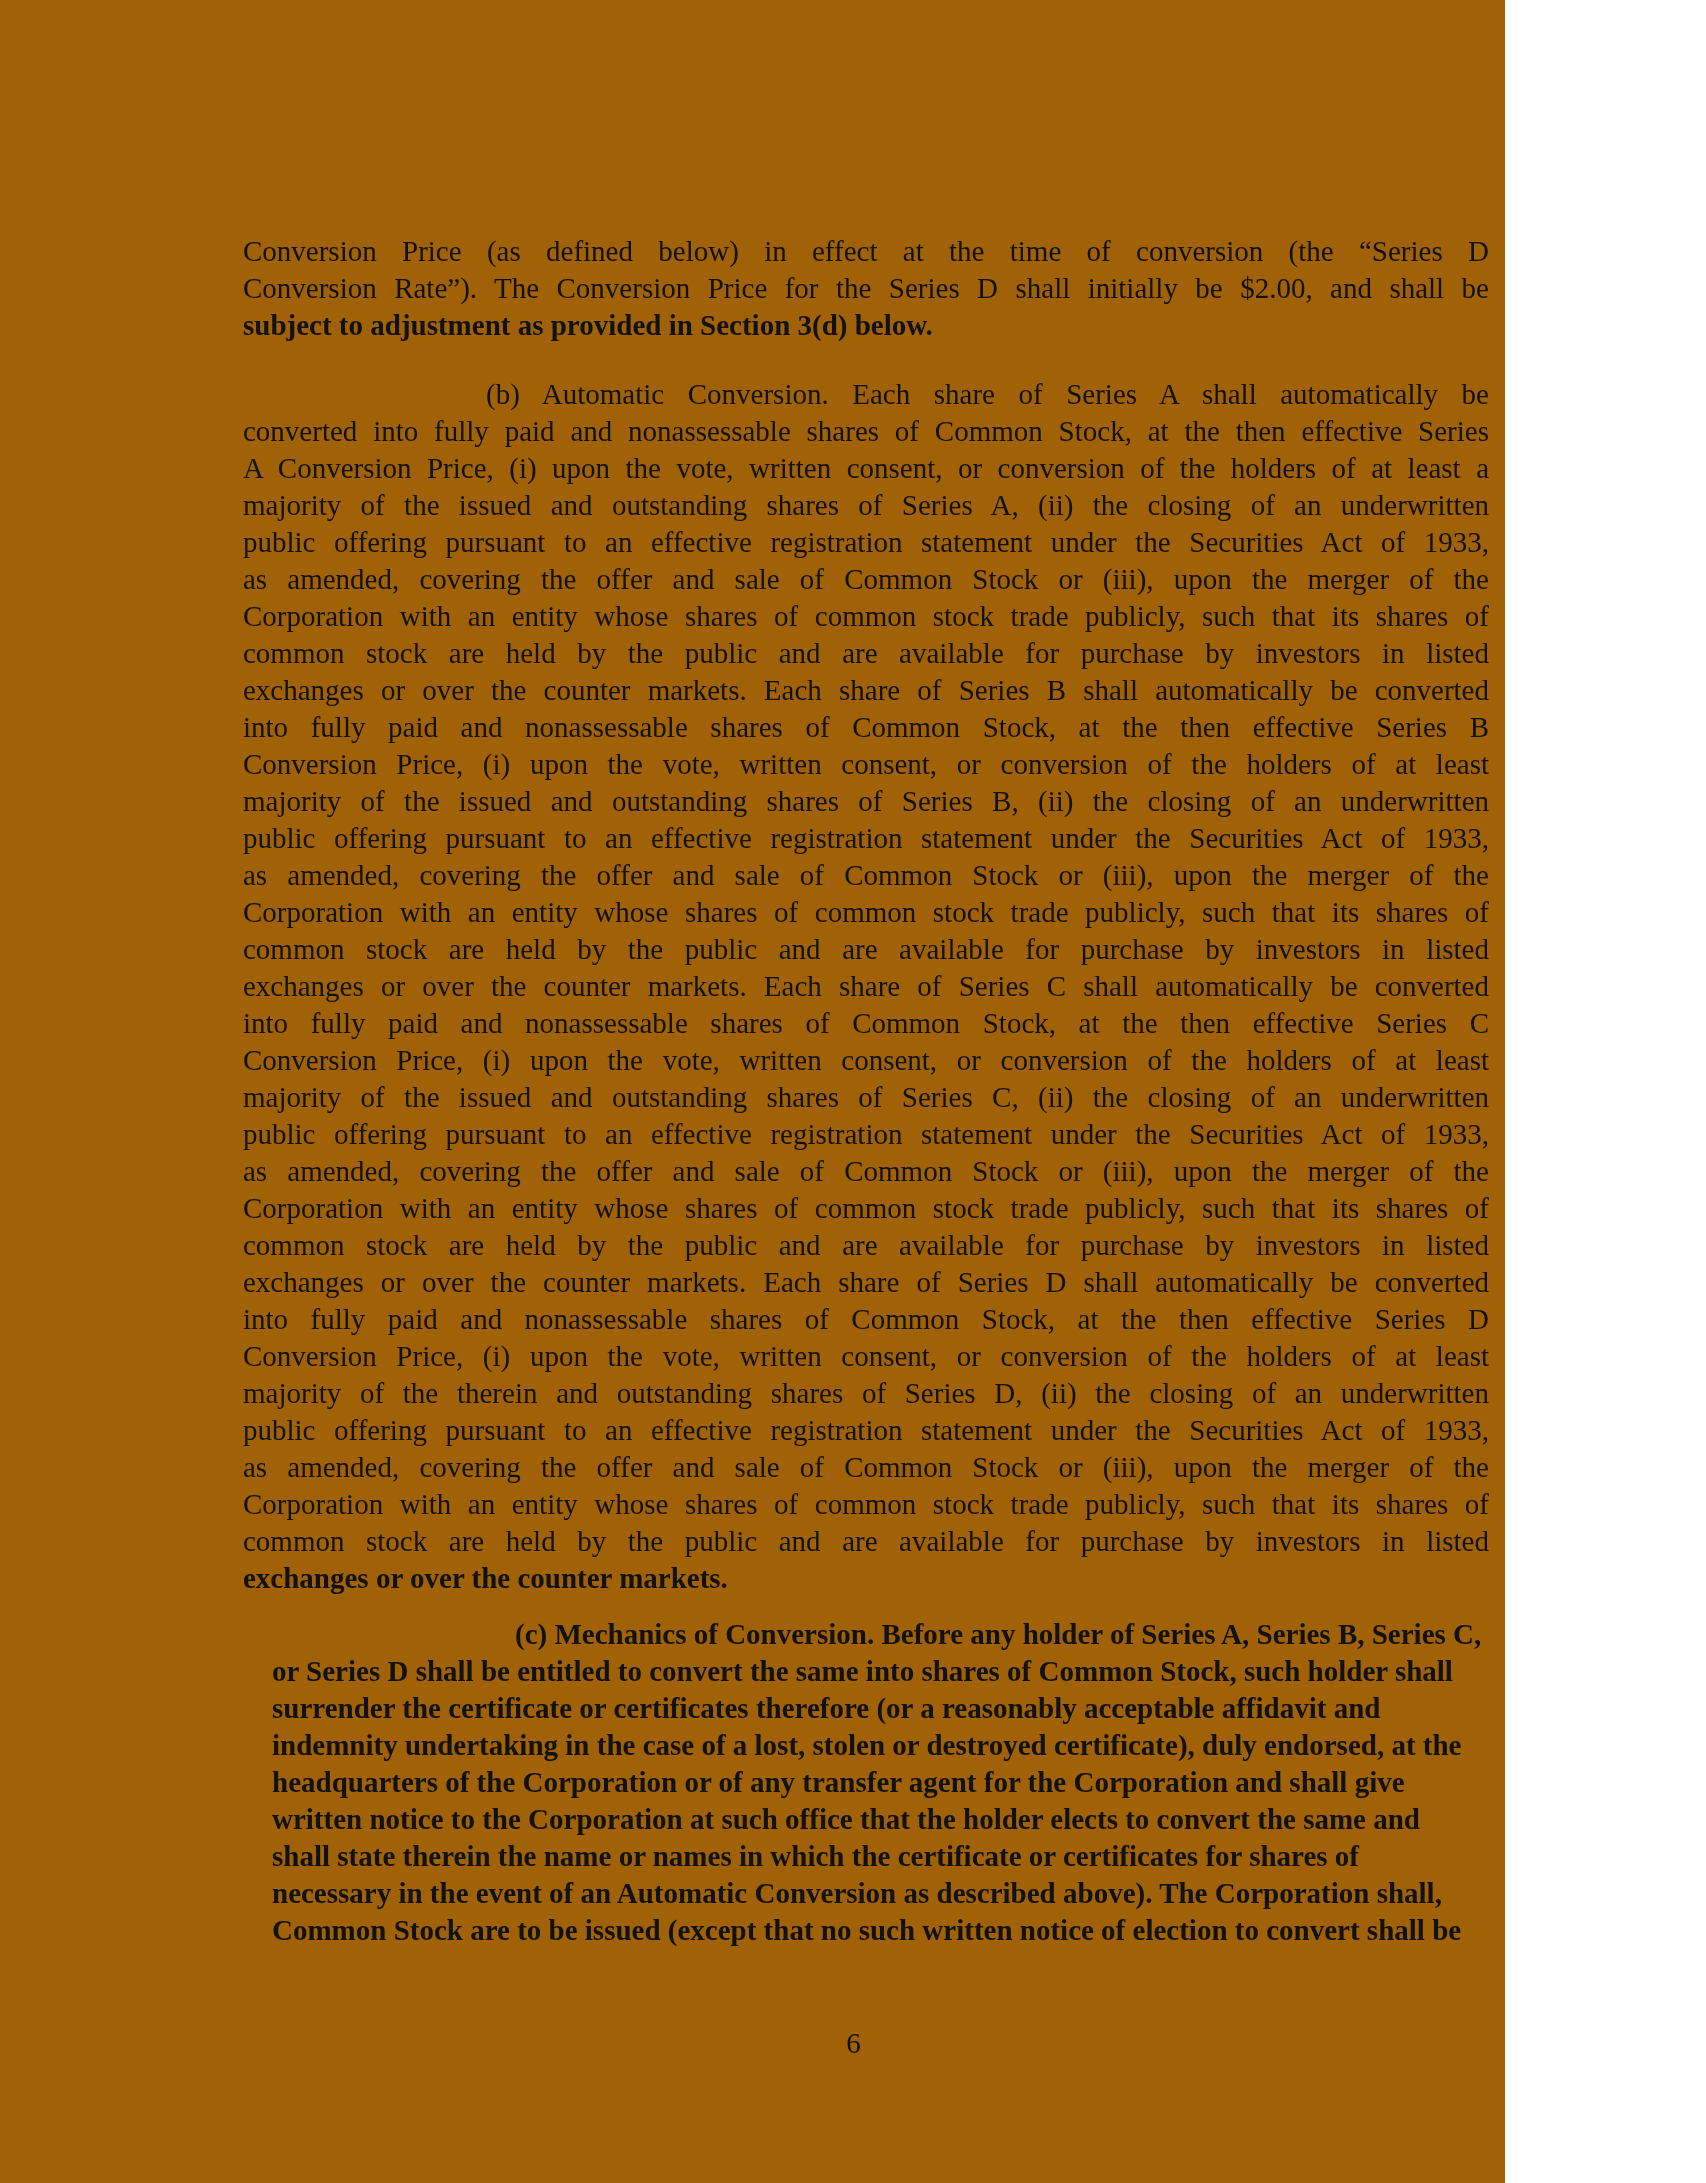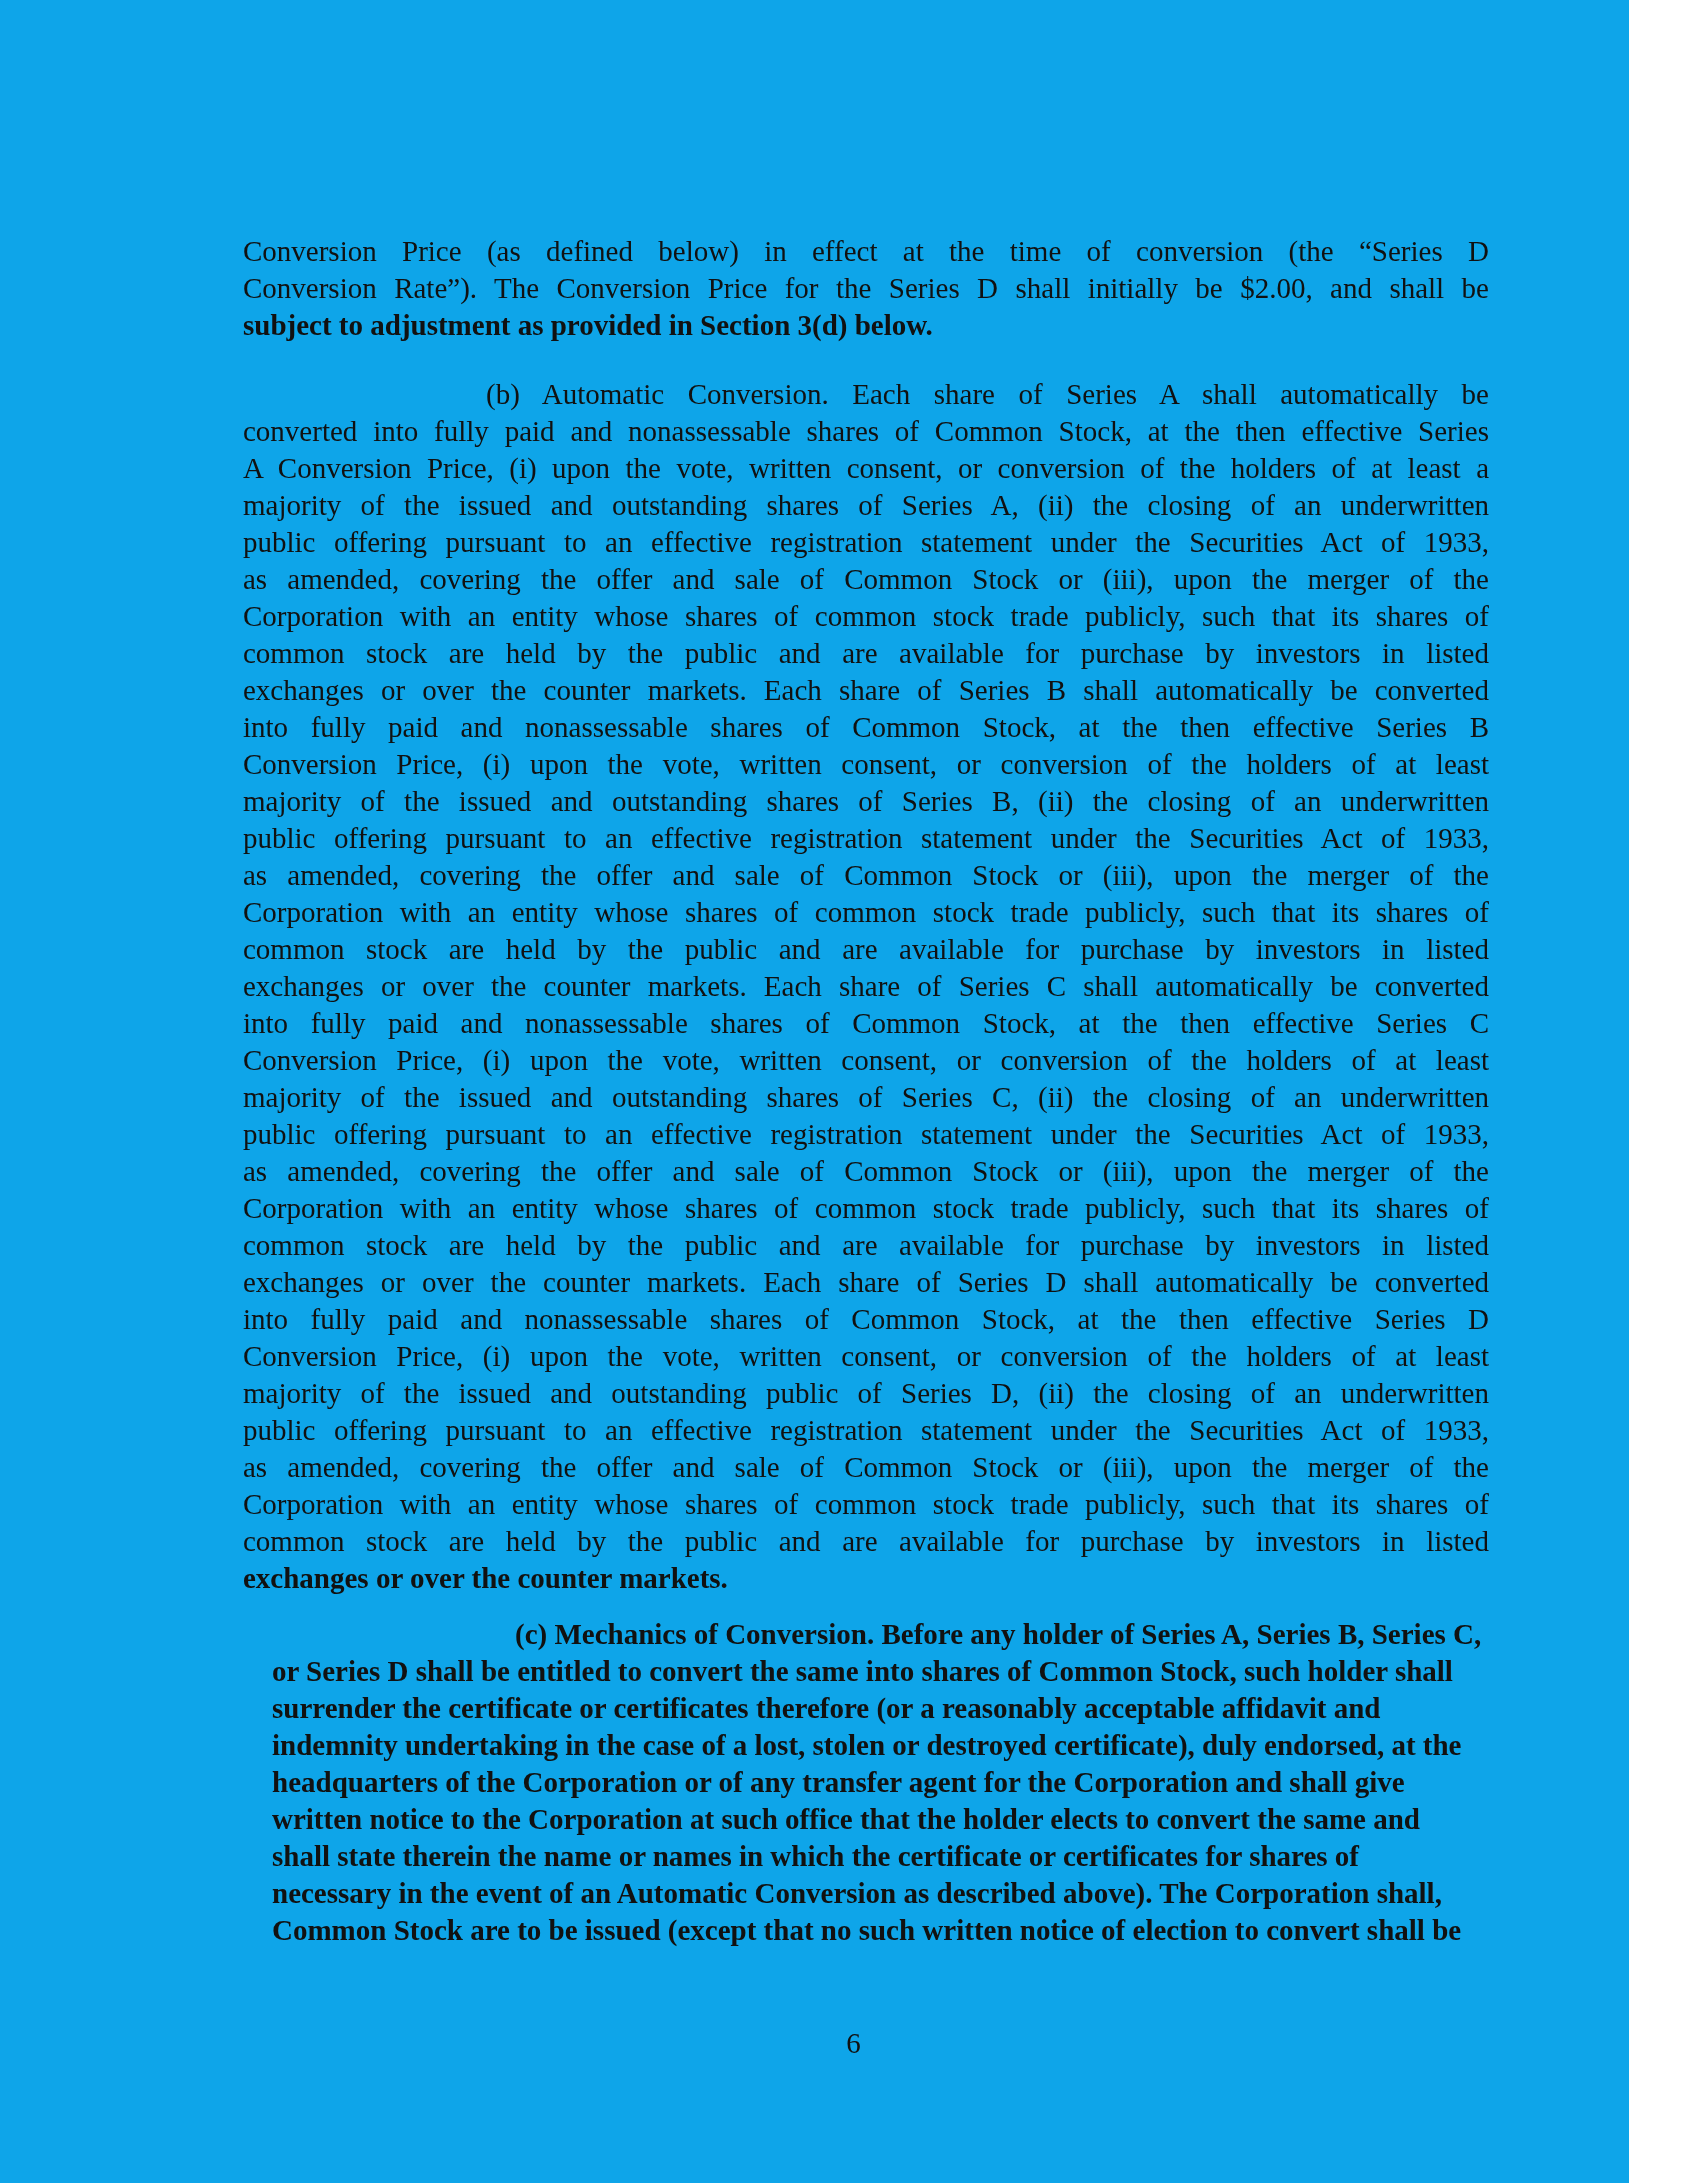--- a/index.html
+++ b/index.html
@@ -1,19 +1,19 @@
 <!DOCTYPE html>
 <html style="font-size:10.7px"><head>
 <meta charset="utf-8">
 <style>
   html, body { margin: 0; padding: 0; background: #ffffff; }
   body { width: 1707px; height: 2183px; position: relative; overflow: hidden; }
   .page {
-    position: absolute; left: 0; top: 0; width: 1629px; height: 2183px;
-    background: #0ea5e9; color: #111111;
+    position: absolute; left: 0; top: 0; width: 1505px; height: 2183px;
+    background: #a16207; color: #111111;
     font-family: "Liberation Serif", "DejaVu Serif", serif;
   }
   .block { position: absolute; left: 243px; width: 1246px; }
   .line {
     display: block; height: 37px; line-height: 37px;
     font-size: 29px; white-space: nowrap; overflow: visible;
   }
   .just { text-align: justify; text-align-last: justify; }
   .last { text-align: left; text-align-last: left; font-weight: bold; }
   .indent { padding-left: 243px; }
@@ -54,21 +54,21 @@
     <span class="line just">into fully paid and nonassessable shares of Common Stock, at the then effective Series C</span>
     <span class="line just">Conversion Price, (i) upon the vote, written consent, or conversion of the holders of at least</span>
     <span class="line just">majority of the issued and outstanding shares of Series C, (ii) the closing of an underwritten</span>
     <span class="line just">public offering pursuant to an effective registration statement under the Securities Act of 1933,</span>
     <span class="line just">as amended, covering the offer and sale of Common Stock or (iii), upon the merger of the</span>
     <span class="line just">Corporation with an entity whose shares of common stock trade publicly, such that its shares of</span>
     <span class="line just">common stock are held by the public and are available for purchase by investors in listed</span>
     <span class="line just">exchanges or over the counter markets. Each share of Series D shall automatically be converted</span>
     <span class="line just">into fully paid and nonassessable shares of Common Stock, at the then effective Series D</span>
     <span class="line just">Conversion Price, (i) upon the vote, written consent, or conversion of the holders of at least</span>
-    <span class="line just">majority of the issued and outstanding public of Series D, (ii) the closing of an underwritten</span>
+    <span class="line just">majority of the therein and outstanding shares of Series D, (ii) the closing of an underwritten</span>
     <span class="line just">public offering pursuant to an effective registration statement under the Securities Act of 1933,</span>
     <span class="line just">as amended, covering the offer and sale of Common Stock or (iii), upon the merger of the</span>
     <span class="line just">Corporation with an entity whose shares of common stock trade publicly, such that its shares of</span>
     <span class="line just">common stock are held by the public and are available for purchase by investors in listed</span>
     <span class="line last">exchanges or over the counter markets.</span>
   </div>
 
   <div class="block" style="top:1616px;margin-left:29px;">
     <span class="line last indent">(c)  Mechanics of Conversion.  Before any holder of Series A, Series B, Series C,</span>
     <span class="line last">or Series D shall be entitled to convert the same into shares of Common Stock, such holder shall</span>

